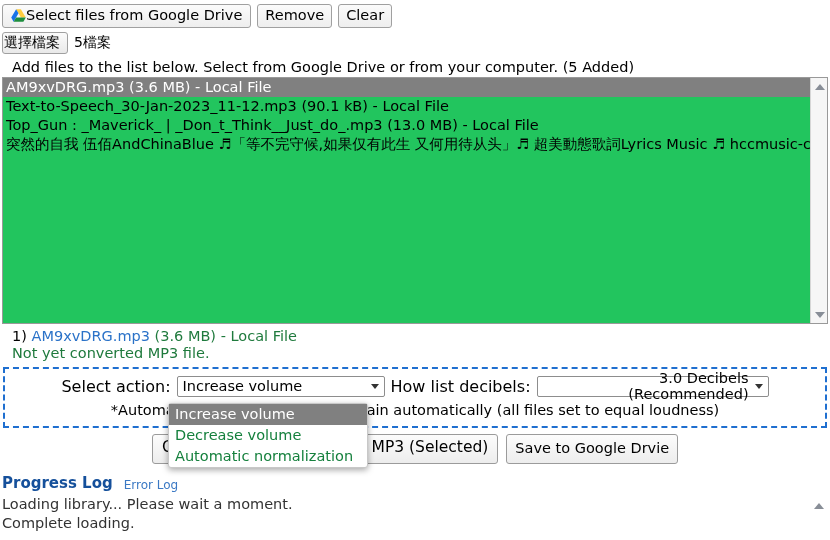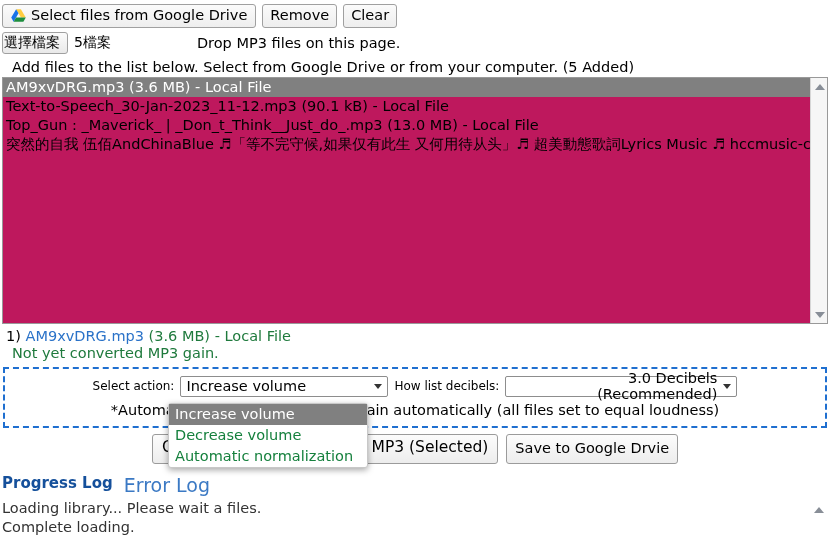--- a/index.html
+++ b/index.html
@@ -23,21 +23,20 @@
   .toolbar-row {
     display: flex;
     align-items: center;
     gap: 6px;
     padding: 4px 0 0 2px;
     height: 24px;
   }
   .btn {
     display: inline-flex;
     align-items: center;
-    gap: 5px;
     background: linear-gradient(#fbfbfb, #eeeeee);
     border: 1px solid #a0a0a0;
     border-radius: 3px;
     padding: 2px 8px 3px 8px;
     font-size: 14.5px;
     font-family: "DejaVu Sans", "Liberation Sans", sans-serif;
     color: #000;
     line-height: 17px;
     cursor: default;
     white-space: nowrap;
@@ -87,21 +86,21 @@
     color: #000;
     white-space: nowrap;
   }
 
   
   .listbox {
     position: relative;
     margin: 2px 2px 0 2px;
     height: 245px;
     border: 1px solid #999999;
-    background: #be185d;
+    background: #22c55e;
     overflow: hidden;
   }
   .list-items {
     position: absolute;
     left: 0; top: 0; right: 17px; bottom: 0;
     overflow: hidden;
   }
   .list-item {
     font-size: 14.5px;
     line-height: 19px;
@@ -140,21 +139,21 @@
   }
   .tri-down {
     width: 0; height: 0;
     border-left: 5px solid transparent;
     border-right: 5px solid transparent;
     border-top: 6px solid #888e97;
   }
 
   
   .status-line {
-    padding-left: 6px;
+    padding-left: 12px;
     margin-top: 4px;
     font-size: 14.5px;
     white-space: nowrap;
   }
   .status-index { color: #000; }
   .status-name { color: #2a72c8; }
   .status-meta { color: #1f7a3d; }
   .status-note {
     padding-left: 12px;
     font-size: 14.5px;
@@ -169,21 +168,21 @@
     padding: 5px 0 6px 0;
     position: relative;
   }
   .action-row {
     display: flex;
     align-items: center;
     justify-content: center;
     gap: 6px;
     height: 24px;
   }
-  .action-label { font-size: 12px; color: #000; }
+  .action-label { font-size: 16px; color: #000; }
 
   .select {
     position: relative;
     display: inline-flex;
     align-items: center;
     background: #ffffff;
     border: 1px solid #8d8d8d;
     border-radius: 2px;
     height: 21px;
     padding: 0 19px 0 5px;
@@ -254,33 +253,33 @@
     cursor: default;
   }
   .dropdown-option.highlighted {
     background: #808080;
     color: #ffffff;
   }
 
   
   .log-tabs {
     display: flex;
-    align-items: flex-start;
+    align-items: flex-end;
     gap: 11px;
     padding-left: 2px;
     margin-top: 10px;
   }
   .log-tab-active {
     font-size: 15px;
     font-weight: bold;
     color: #15509b;
     cursor: default;
   }
   .log-tab {
-    font-size: 19px;
+    font-size: 12px;
     color: #3b79c4;
     cursor: default;
   }
   .log-box {
     position: relative;
     margin-top: 3px;
     padding-left: 2px;
     height: 46px;
     overflow: hidden;
   }
@@ -319,21 +318,20 @@
     <div class="btn btn-small">
       <span>Clear</span>
     </div>
   </div>
 
   <div class="fileinput-row">
     <div class="file-btn">
       <span>選擇檔案</span>
     </div>
     <span class="file-count">5檔案</span>
-    <span class="drop-hint">Drop MP3 files on this page.</span>
   </div>
 
   <div class="instruction">Add files to the list below. Select from Google Drive or from your computer. (5 Added)</div>
 
   <div class="listbox">
     <div class="list-items">
       <div class="list-item selected">AM9xvDRG.mp3 (3.6 MB) - Local File</div>
       <div class="list-item">Text-to-Speech_30-Jan-2023_11-12.mp3 (90.1 kB) - Local File</div>
       <div class="list-item">Top_Gun : _Maverick_ | _Don_t_Think__Just_do_.mp3 (13.0 MB) - Local File</div>
       <div class="list-item">突然的自我 伍佰AndChinaBlue ♬「等不完守候,如果仅有此生 又何用待从头」♬ 超美動態歌詞Lyrics Music ♬ hccmusic-ch</div>
@@ -346,21 +344,21 @@
         <span class="tri-down"></span>
       </div>
     </div>
   </div>
 
   <div class="status-line">
     <span class="status-index">1)</span>
     <span class="status-name">AM9xvDRG.mp3</span>
     <span class="status-meta">(3.6 MB) - Local File</span>
   </div>
-  <div class="status-note">Not yet converted MP3 gain.</div>
+  <div class="status-note">Not yet converted MP3 file.</div>
 
   <div class="action-panel">
     <div class="action-row">
       <span class="action-label">Select action:</span>
       <span class="select select-action">
         <span>Increase volume</span>
         <span class="caret"></span>
       </span>
       <span class="action-label">How list decibels:</span>
       <span class="select select-db">
@@ -387,21 +385,21 @@
     <div class="dropdown-option highlighted">Increase volume</div>
     <div class="dropdown-option">Decrease volume</div>
     <div class="dropdown-option">Automatic normalization</div>
   </div>
 
   <div class="log-tabs">
     <span class="log-tab-active">Progress Log</span>
     <span class="log-tab">Error Log</span>
   </div>
   <div class="log-box">
-    <div class="log-line">Loading library... Please wait a files.</div>
+    <div class="log-line">Loading library... Please wait a moment.</div>
     <div class="log-line">Complete loading.</div>
     <div class="log-scroll">
       <div class="sb-arrow up">
         <span class="tri-up"></span>
       </div>
     </div>
   </div>
 
 </div>
 

